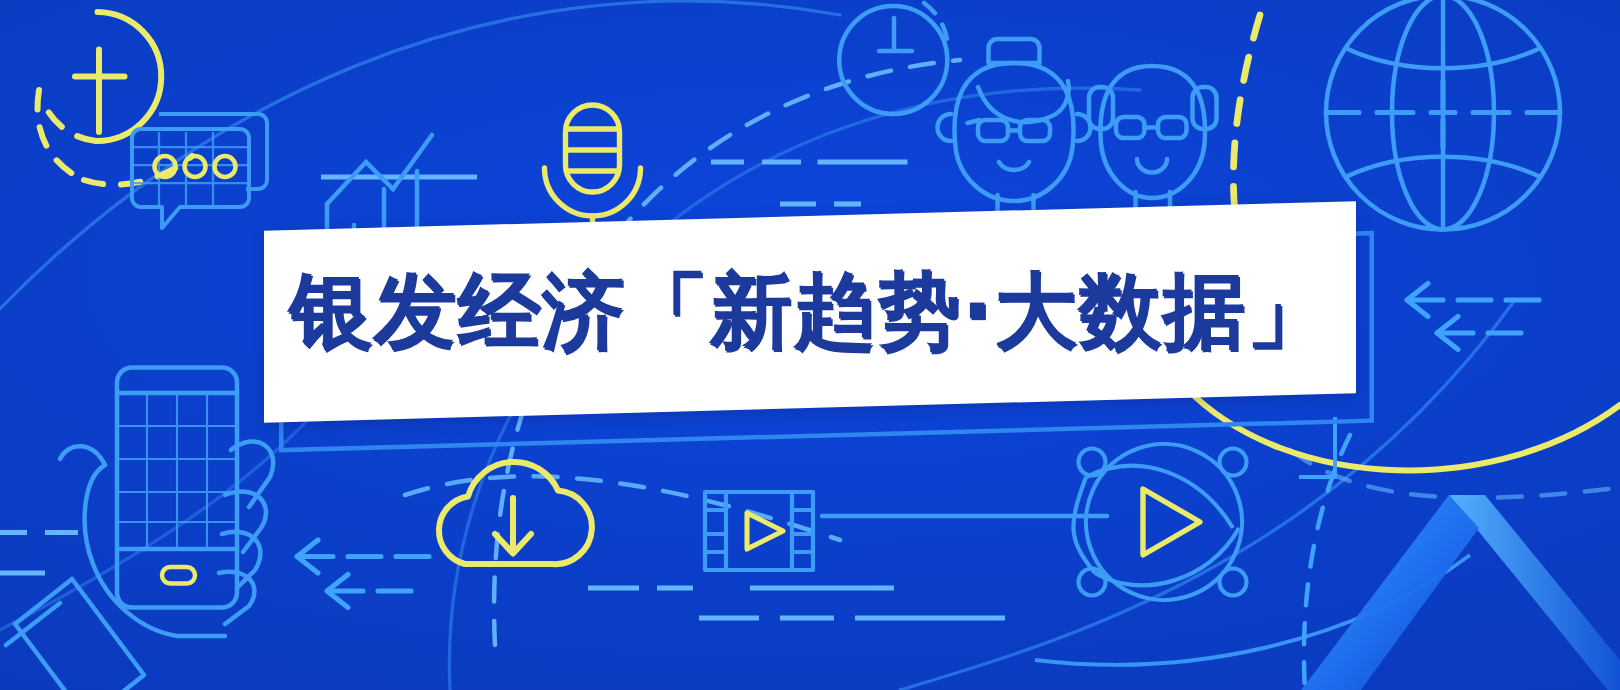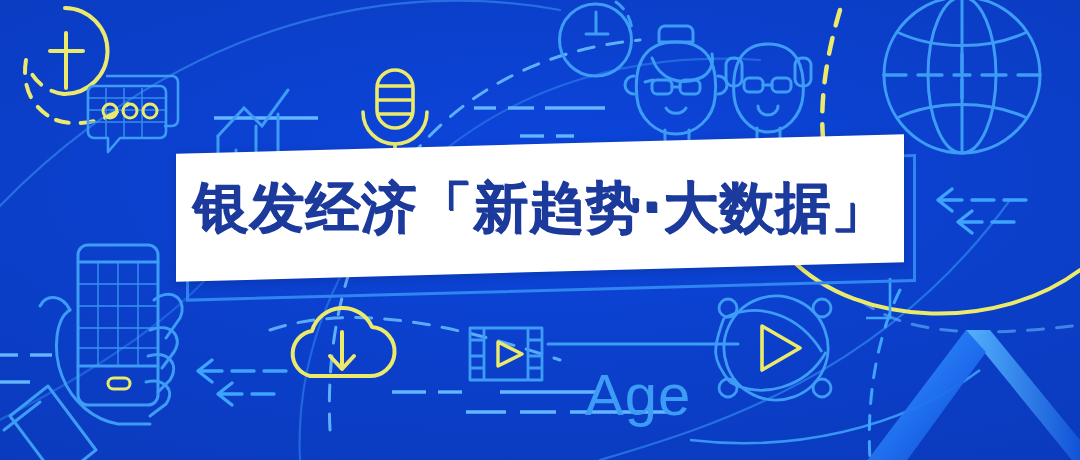--- a/index.html
+++ b/index.html
@@ -261,15 +261,14 @@
       <path d="M 890 278 v 40 h -24"></path>
     </g>
   </svg>
   </div>
 
   <div id="title-plate-shadow"></div>
   <div id="title-plate">
     <div id="title-text">银发经济「新趋势·大数据」</div>
   </div>
 
-  <div id="age-word">Age</div>
 
 </div>
 
 </body></html>

